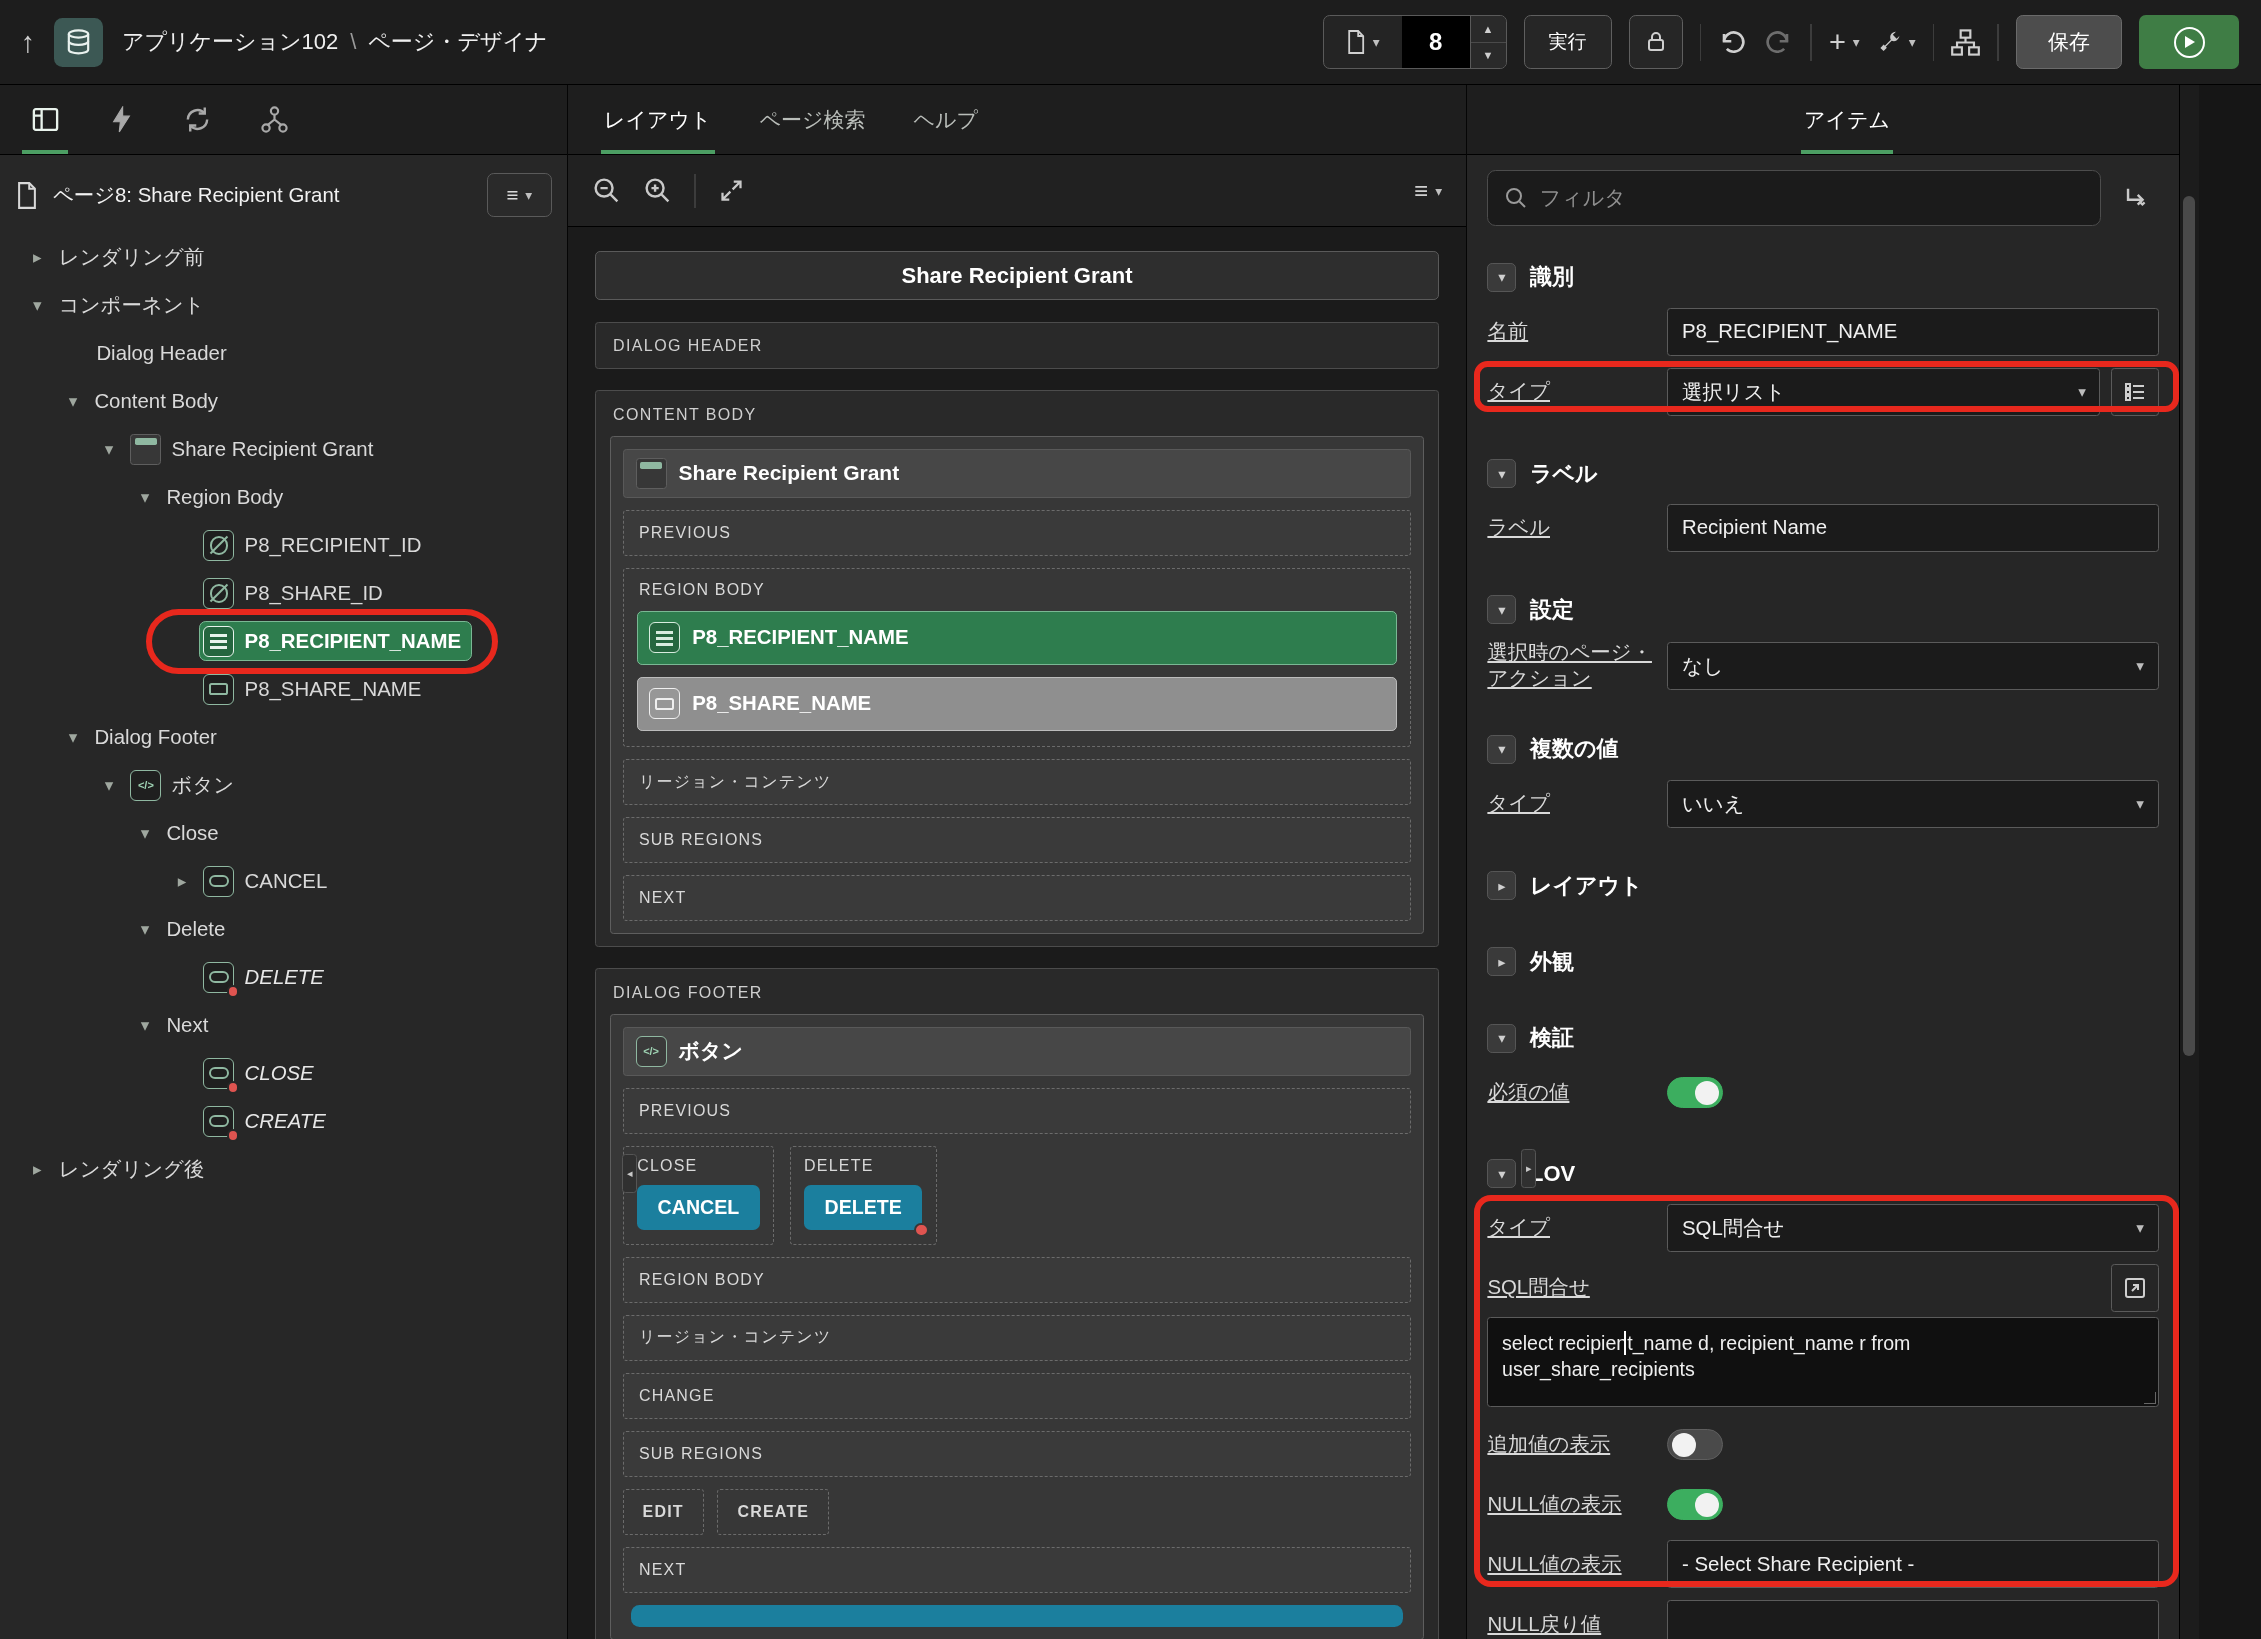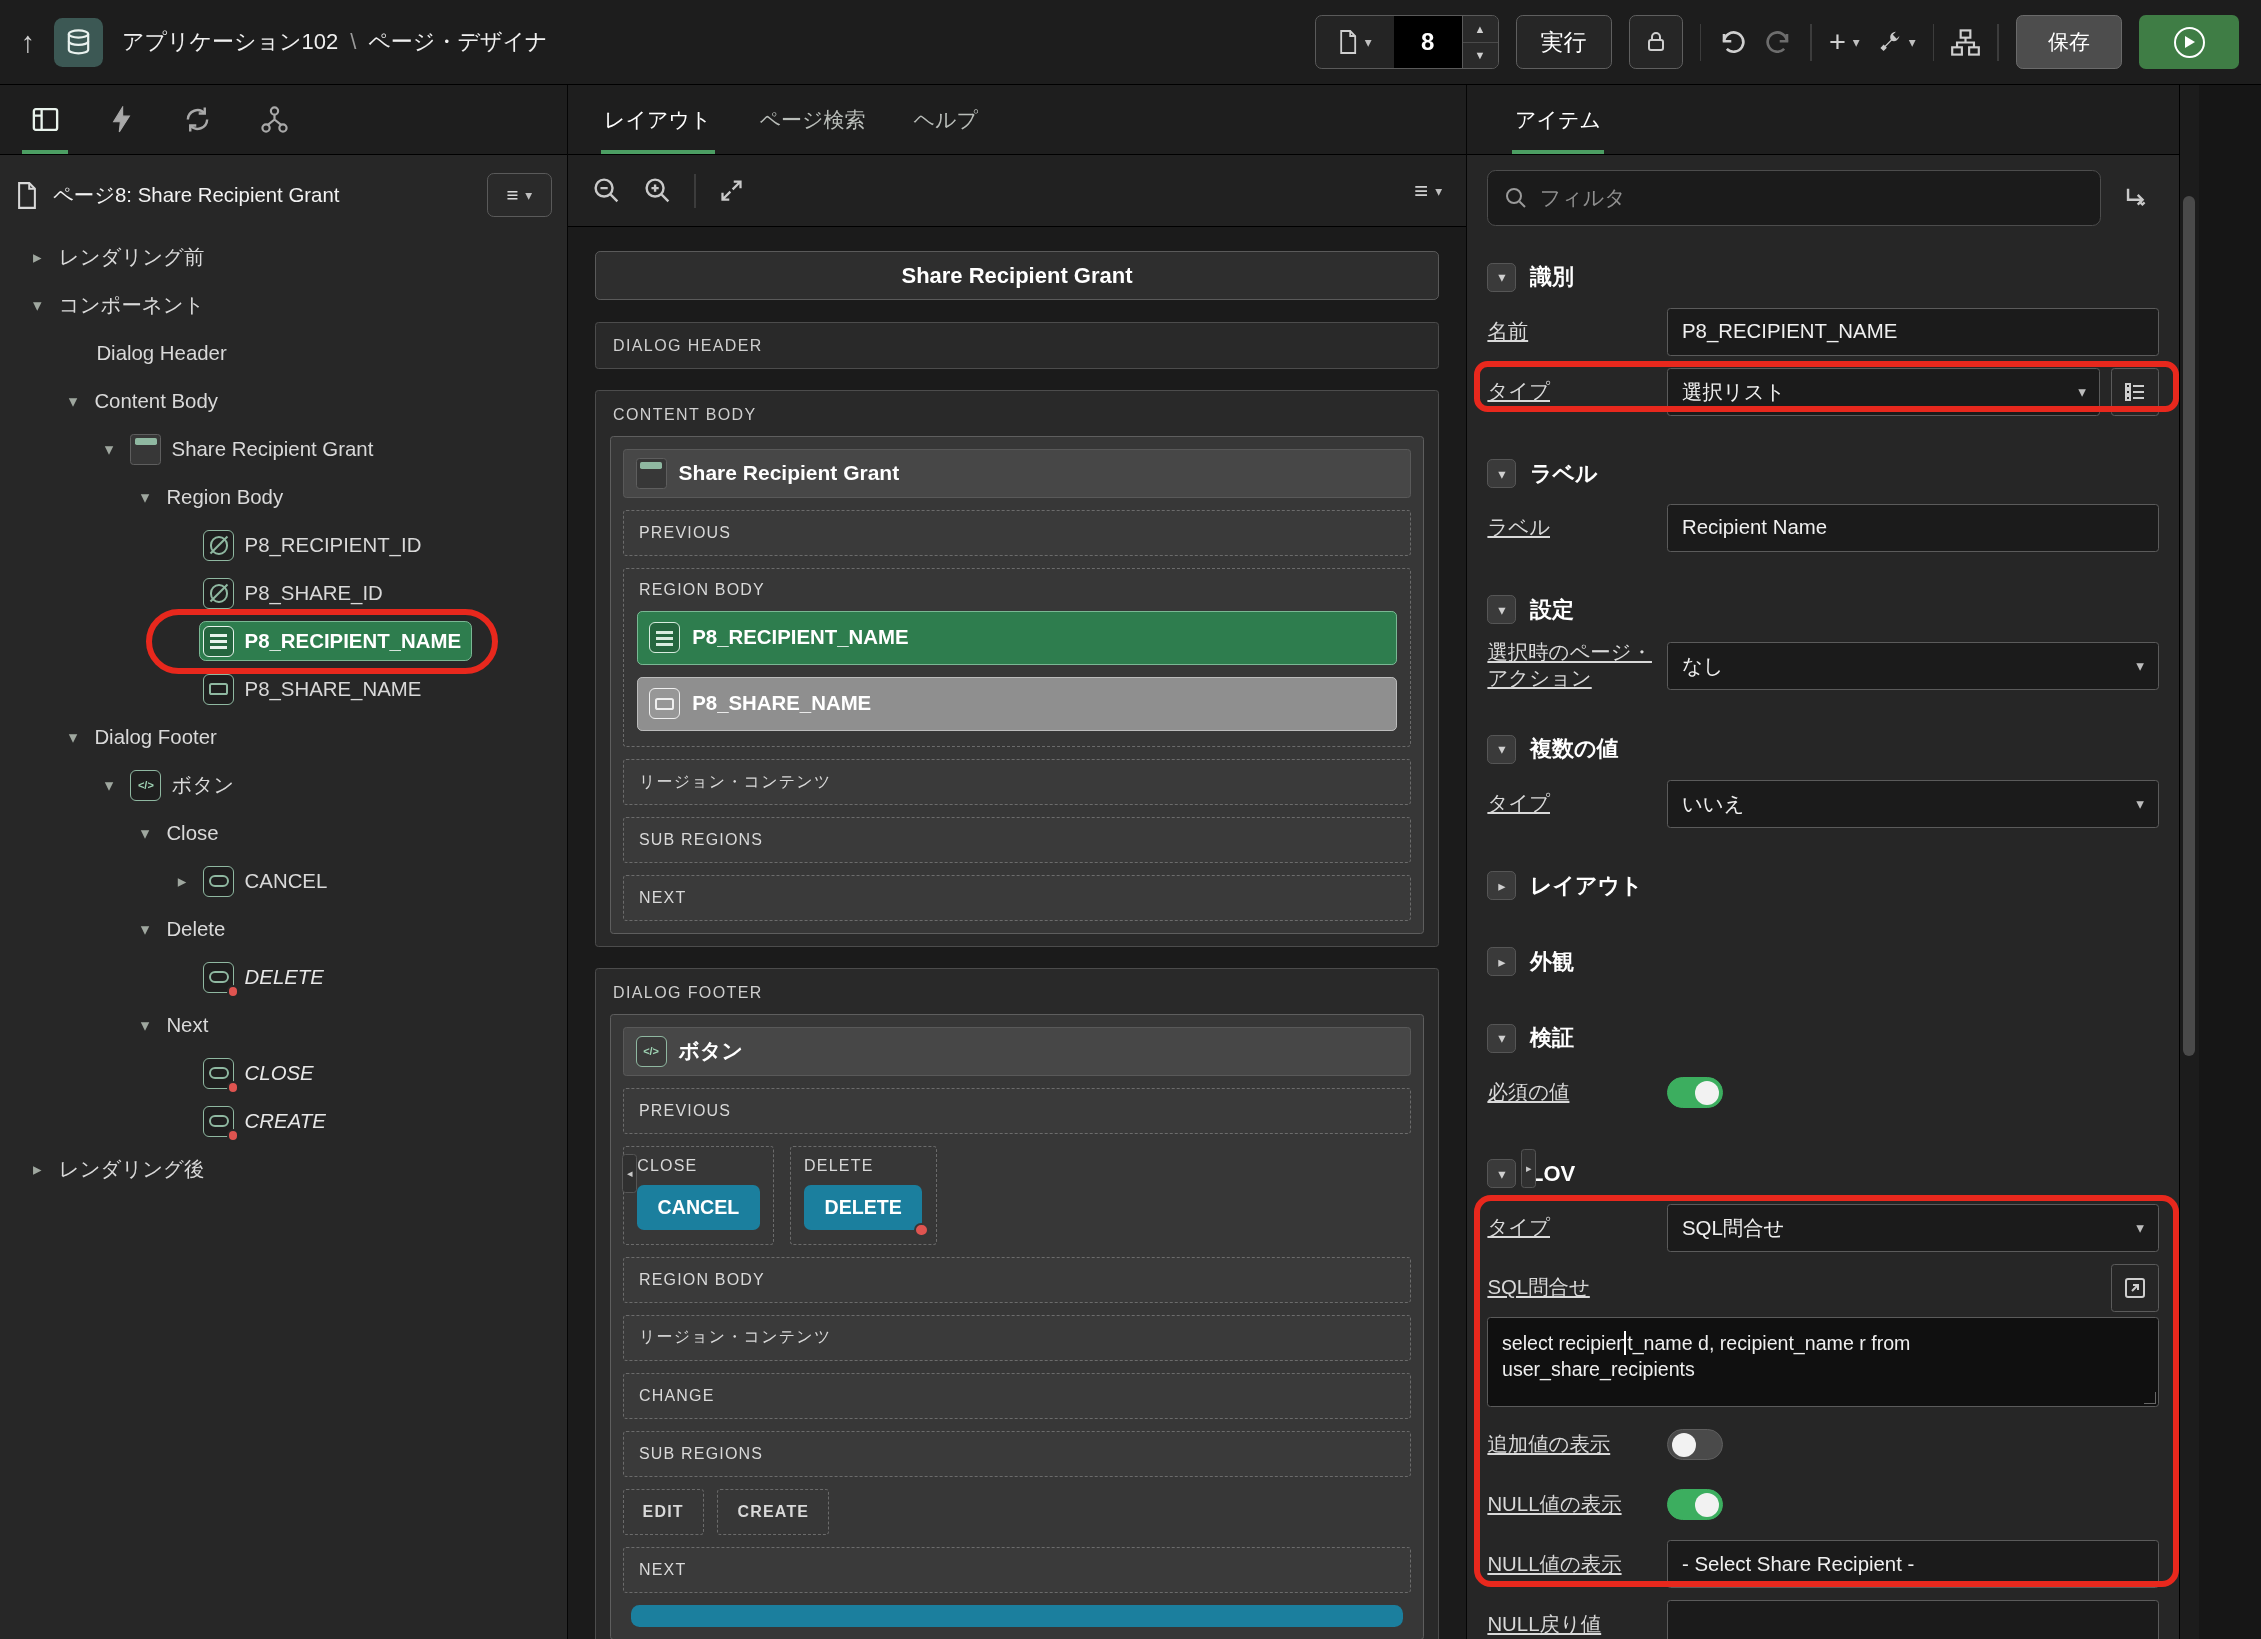--- a/index.html
+++ b/index.html
@@ -19,21 +19,21 @@
   .logo-tile{width:49px; height:49px; border-radius:8.5px; background:#3c5854; display:flex; align-items:center; justify-content:center;}
   .crumb{font-size:22px; color:#f0f0f0; display:flex; gap:12px; align-items:center;}
   .crumb .sep{color:#9a9a9a;}
   .tb-right{margin-left:auto; display:flex; align-items:center; gap:17px; padding-right:22px;}
   .pagegroup{display:flex; align-items:stretch; height:54px; border:1.7px solid #5a5a5a; border-radius:6.8px; overflow:hidden; background:#242424;}
   .pg-icon{width:78px; display:flex; align-items:center; justify-content:center; gap:6.8px; color:#d0d0d0;}
   .pg-num{width:68px; background:#000; border:none; color:#fff; font-size:24px; font-weight:bold; text-align:center; font-family:inherit;}
   .pg-spin{width:36px; border-left:1.7px solid #5a5a5a; display:flex; flex-direction:column;}
   .pg-spin button{flex:1; background:#2a2a2a; border:none; color:#cfcfcf; font-size:11px; cursor:pointer;}
   .pg-spin button:first-child{border-bottom:0.9px solid #4a4a4a;}
-  .btn-outline{height:54px; border:1.7px solid #5f5f5f; border-radius:6.8px; background:#262626; color:#fff; font-size:23px; padding:0 24px; cursor:pointer; font-family:inherit;}
+  .btn-outline{height:54px; border:1.7px solid #5f5f5f; border-radius:6.8px; background:#262626; color:#fff; font-size:19px; padding:0 24px; cursor:pointer; font-family:inherit;}
   .btn-square{width:54px; height:54px; border:1.7px solid #5f5f5f; border-radius:6.8px; background:#262626; display:flex; align-items:center; justify-content:center; cursor:pointer;}
   .tb-sep{width:1.7px; height:37px; background:#3c3c3c;}
   .caret{font-size:13.6px; color:#c0c0c0;}
   .dim svg{opacity:.45;}
   .btn-save{height:54px; background:#4d4d4d; border:0.9px solid #6a6a6a; border-radius:6.8px; color:#fff; font-size:21px; padding:0 31px; cursor:pointer; font-family:inherit;}
   .btn-run{height:54px; width:100px; background:var(--run-green,#3f7d45); border:none; border-radius:6.8px; display:flex; align-items:center; justify-content:center; cursor:pointer;}
   .playcirc{width:31px; height:31px; border:2.6px solid #fff; border-radius:50%; display:flex; align-items:center; justify-content:center;}
   .playtri{width:0; height:0; border-left:10.2px solid #fff; border-top:6.8px solid transparent; border-bottom:6.8px solid transparent; margin-left:2.6px;}
 
   
@@ -48,21 +48,21 @@
   .tabbar{height:70px; background:#1e1e1e; border-bottom:0.9px solid #000; display:flex; align-items:stretch; flex:none;}
   .ltabs{padding-left:8.5px; gap:3.4px;}
   .ltab{width:73px; display:flex; align-items:center; justify-content:center; position:relative; cursor:pointer;}
   .ltab svg{stroke:#a9a9a9;}
   .ltab.active svg{stroke:#e9f3ec;}
   .ltab.active::after{content:""; position:absolute; bottom:0; left:13.6px; right:13.6px; height:4.3px; background:var(--accent-green,#4c9e63);}
   .mtabs{padding-left:36px; gap:48px;}
   .ttab{display:flex; align-items:center; font-size:21px; color:#b9bdb9; position:relative; cursor:pointer;}
   .ttab.active{color:#fff;}
   .ttab.active::after{content:""; position:absolute; bottom:0; left:-3.4px; right:-3.4px; height:4.3px; background:var(--accent-green,#4c9e63);}
-  .rtabs{padding-left:48px;}
+  .rtabs{padding-left:48px;justify-content:center;}
 
   
   .pagerow{display:flex; align-items:center; gap:13.6px; padding:0 15.3px; height:63px; margin-top:8.5px; flex:none;}
   .pagerow .ptitle{flex:1; font-size:20.4px; color:#f2f2f2; white-space:nowrap; overflow:hidden;}
   .menu-btn{width:65px; height:44px; border:1.7px solid #5a5a5a; border-radius:6.8px; background:#2a2a2a; color:#d9d9d9; display:flex; align-items:center; justify-content:center; gap:6.8px; cursor:pointer;}
   .menu-btn .bars{font-size:20.4px;}
   .tree{padding-top:6.8px; overflow:hidden;}
   .trow{display:flex; align-items:center; height:48px; position:relative; cursor:pointer;}
   .trow .chev{width:34px; flex:none; text-align:center; color:#9fa79f; font-size:17px; cursor:pointer;}
   .l0{padding-left:20.4px;} .l1{padding-left:56px;} .l2{padding-left:92px;} .l3{padding-left:128px;} .l4{padding-left:165px;}

